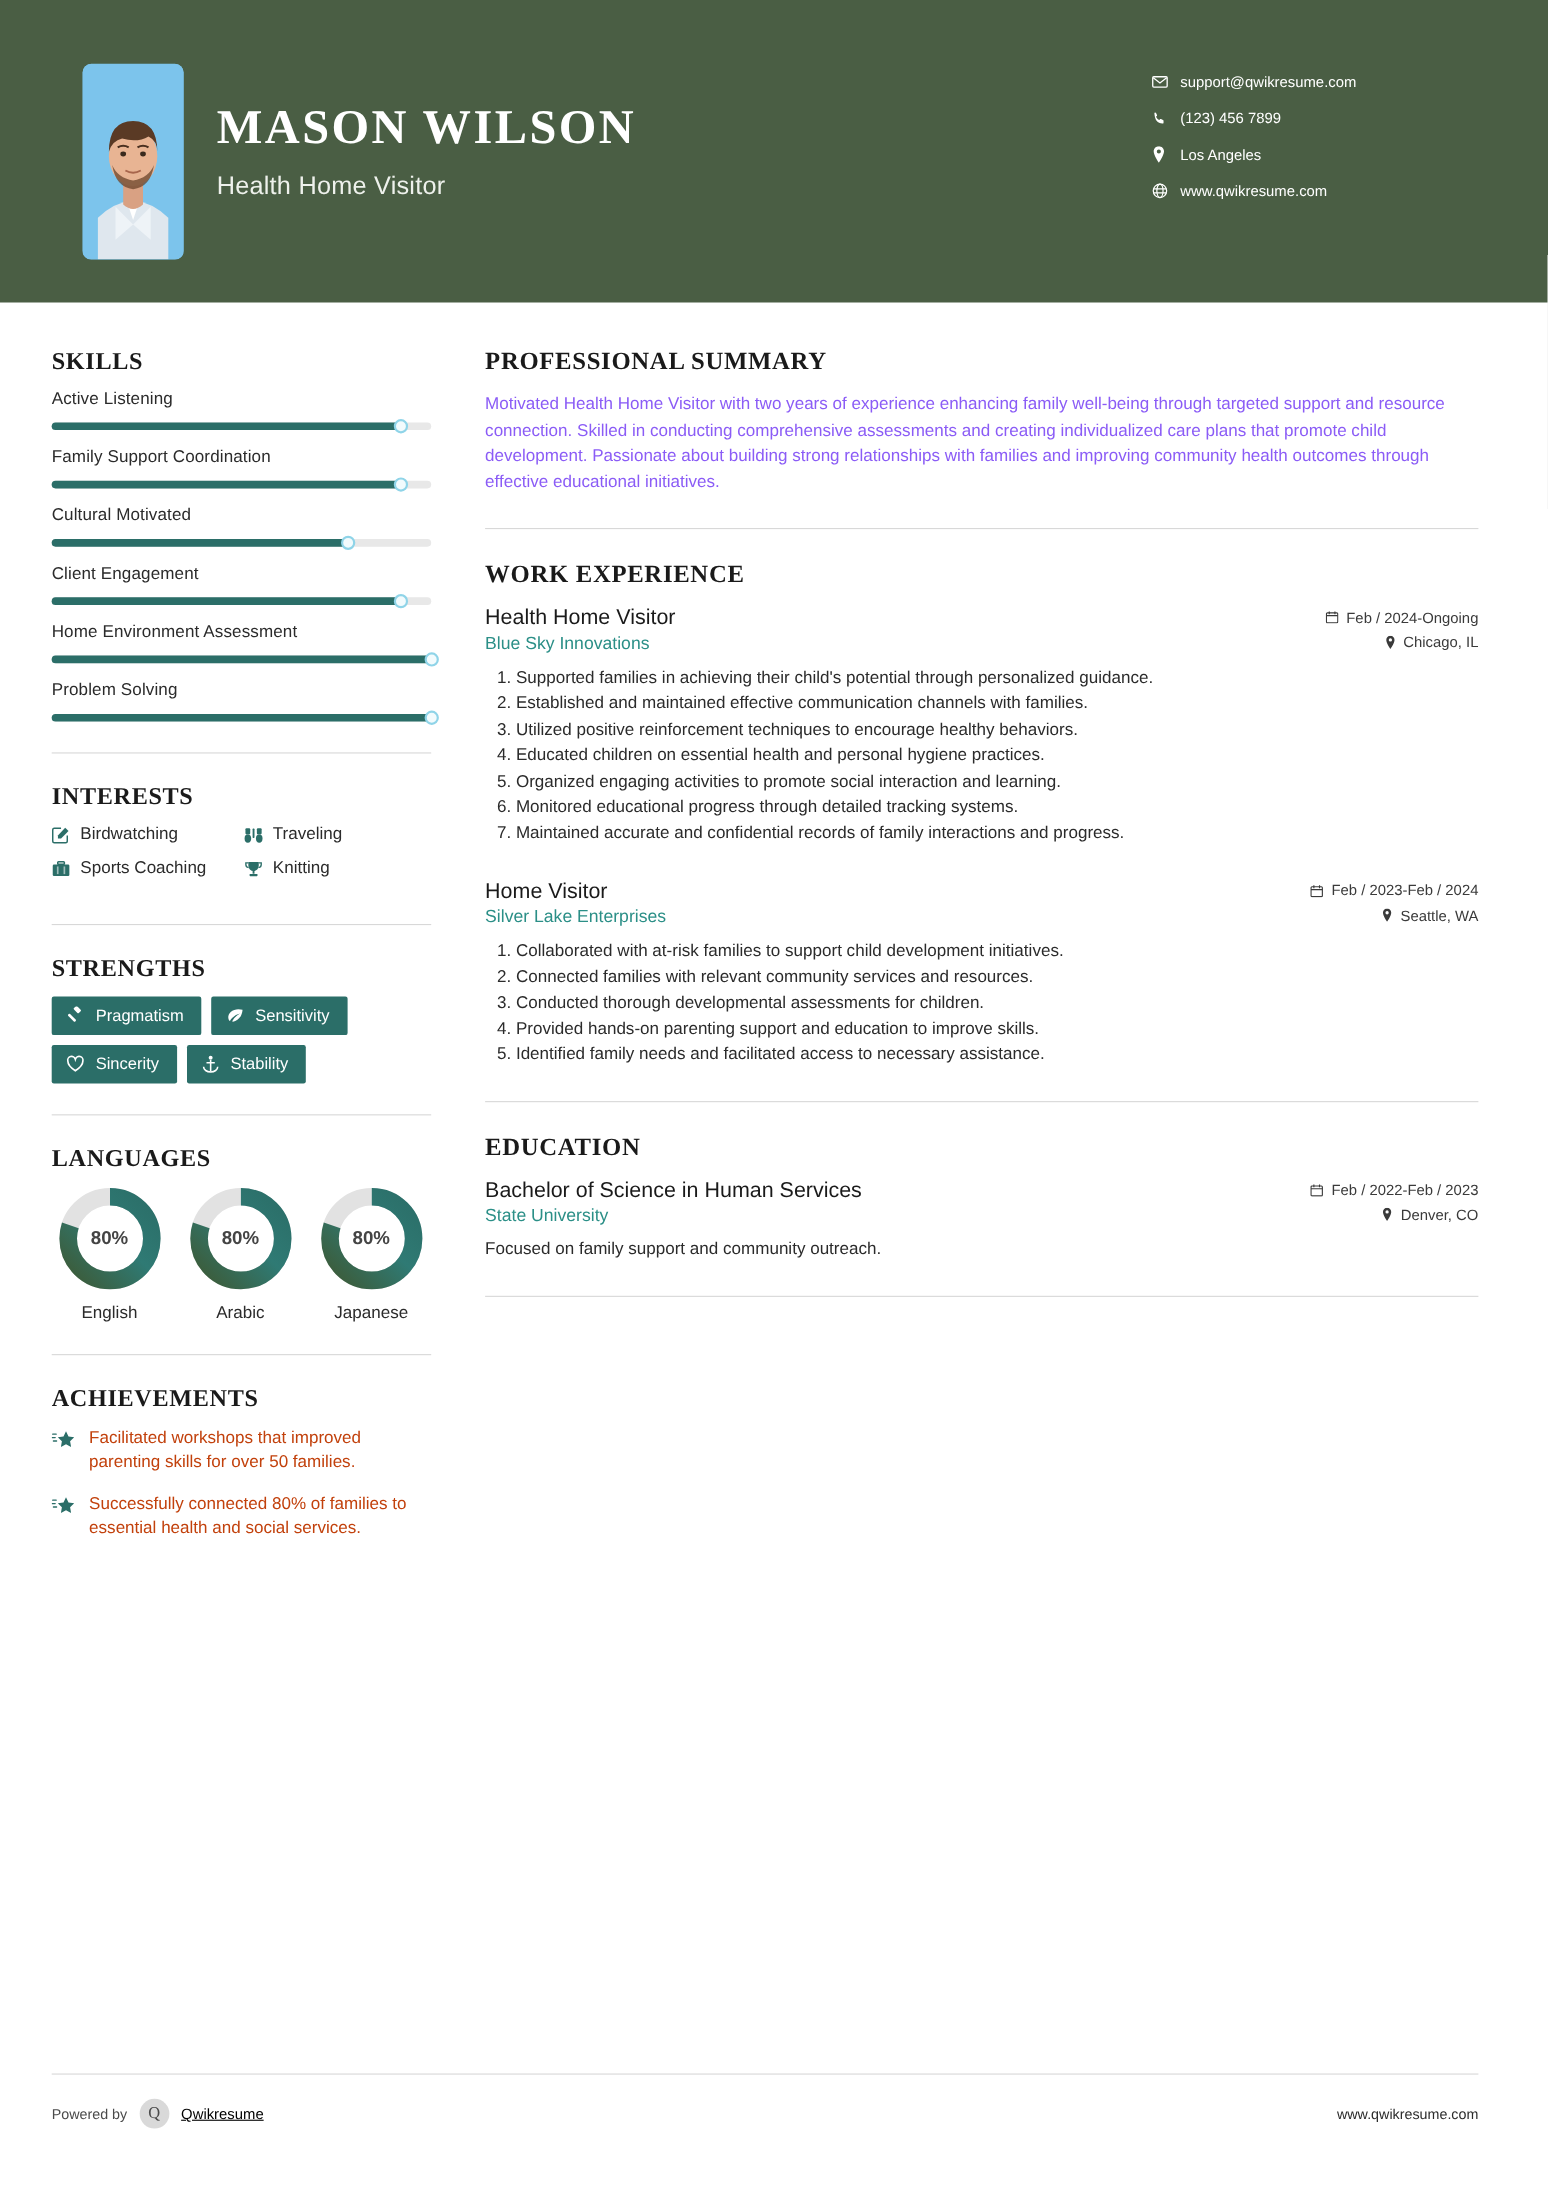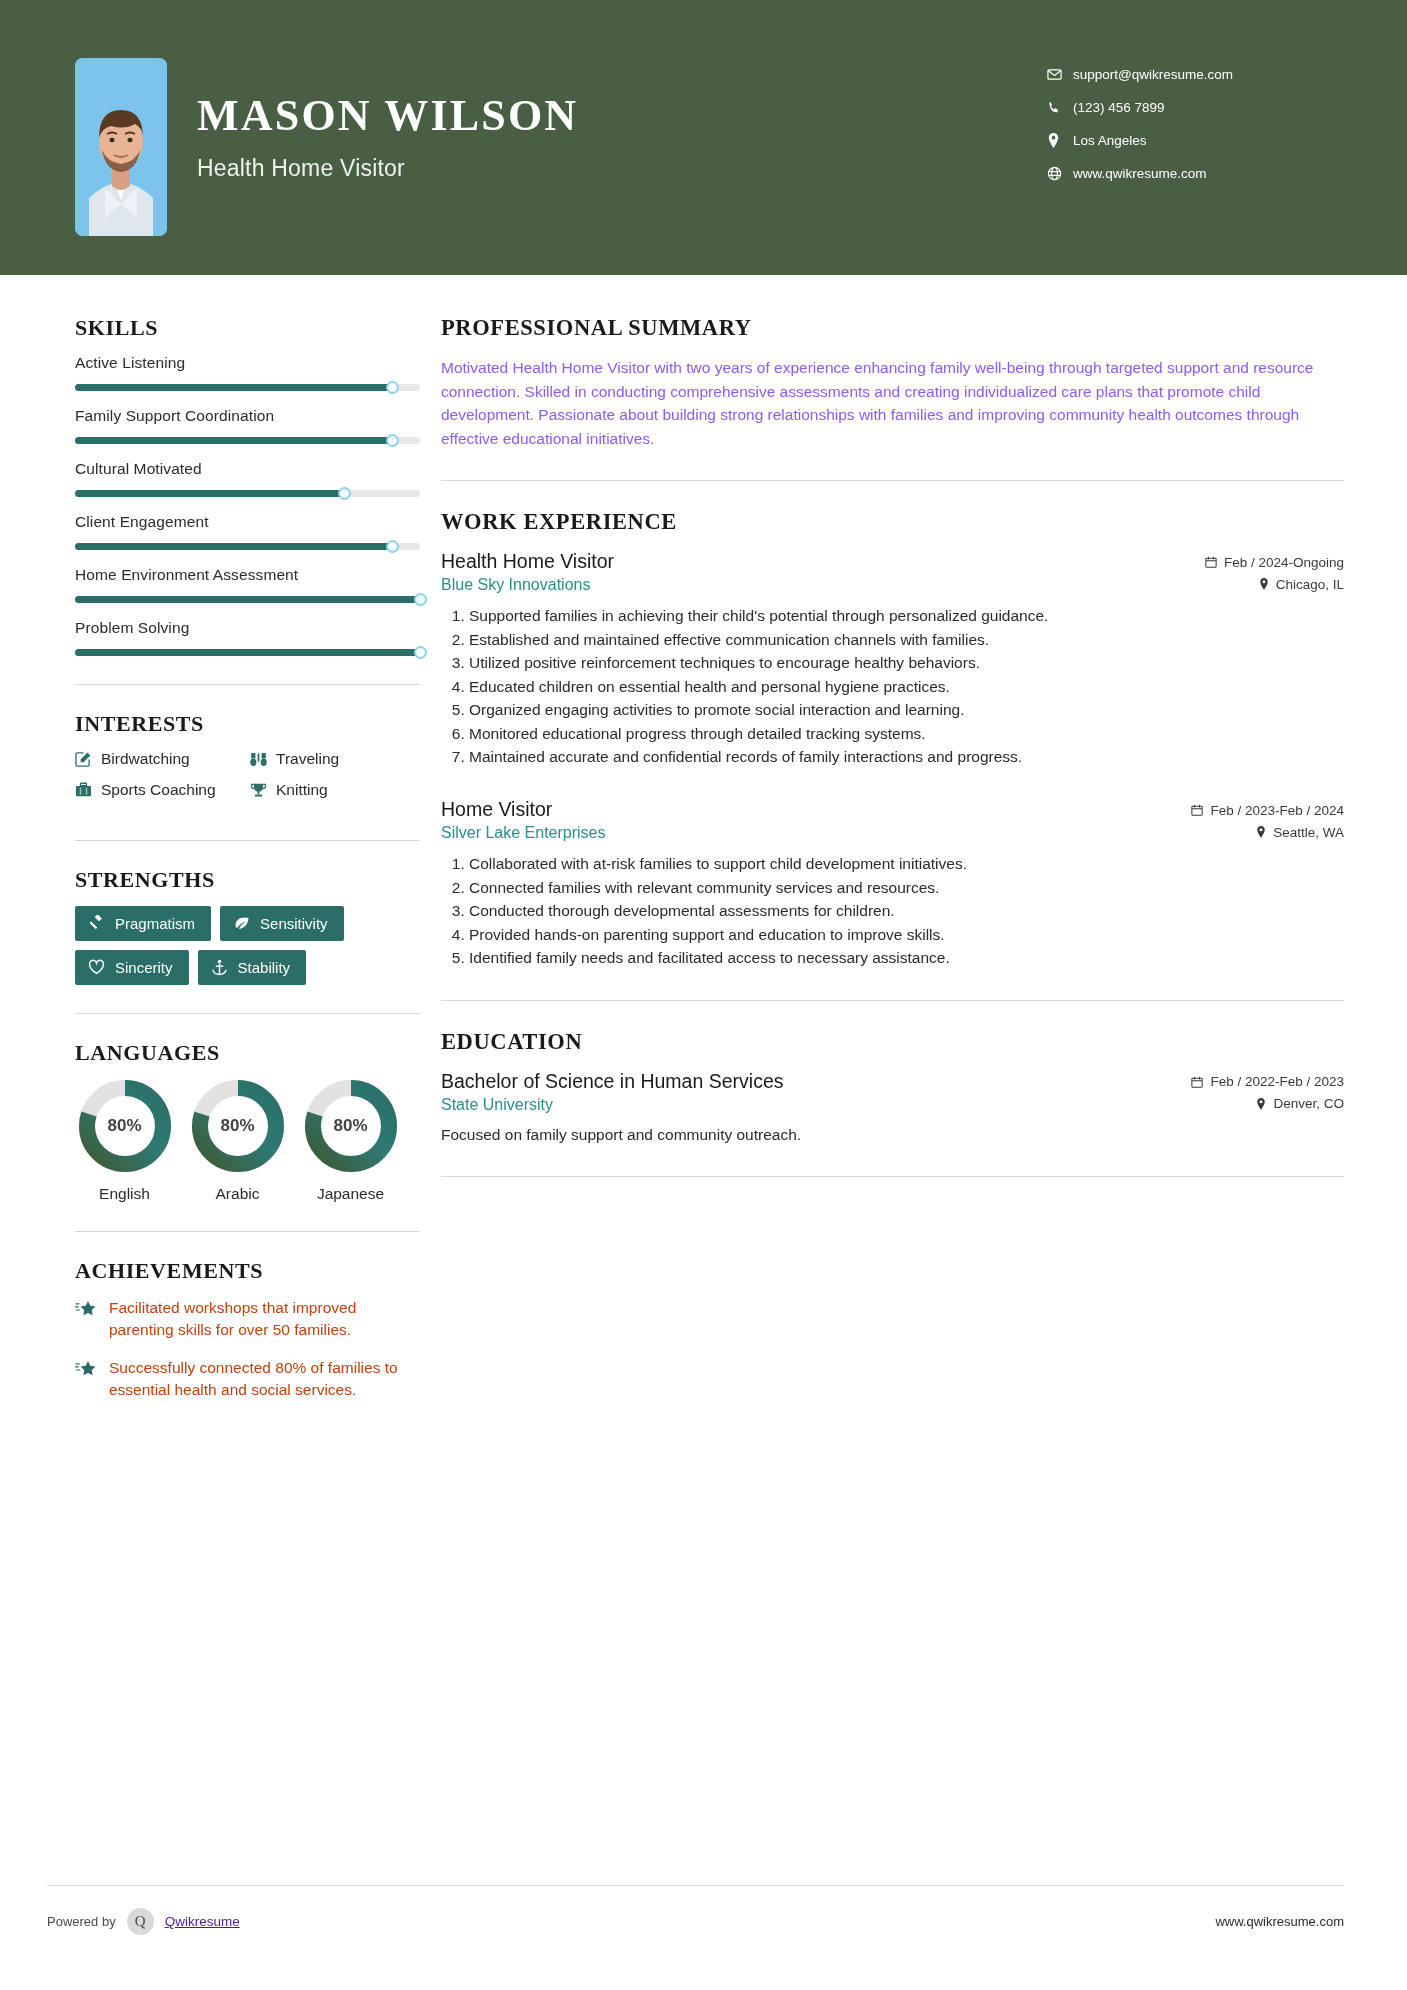--- a/index.html
+++ b/index.html
@@ -82,21 +82,21 @@
   }
   .contact-ico svg { display: block; }
 
   
   .body-wrap {
     display: flex;
     padding: 0;
   }
   .left-col {
     width: 400px;
-    padding: 40px 0 0 75px;
+    padding: 40px 0 0 47px;
     flex-shrink: 0;
   }
   .right-col {
     flex: 1;
     padding: 40px 63px 0 41px;
   }
 
   
   .sec-title {
     font-family: "Liberation Serif", serif;
@@ -322,21 +322,21 @@
     color: #4a4a4a;
     display: flex;
     align-items: center;
     justify-content: center;
     font-family: "Liberation Serif", serif;
     font-size: 15px;
     margin: 0 11px;
   }
   .q-name {
     font-size: 13.5px;
-    color: #4c1d95;
+    color: #000000;
     text-decoration: underline;
   }
   .footer-url { font-size: 13px; color: #2b2b2b; }
 </style>
 </head>
 <body>
 
 <div class="page">
 
   <div class="header">

